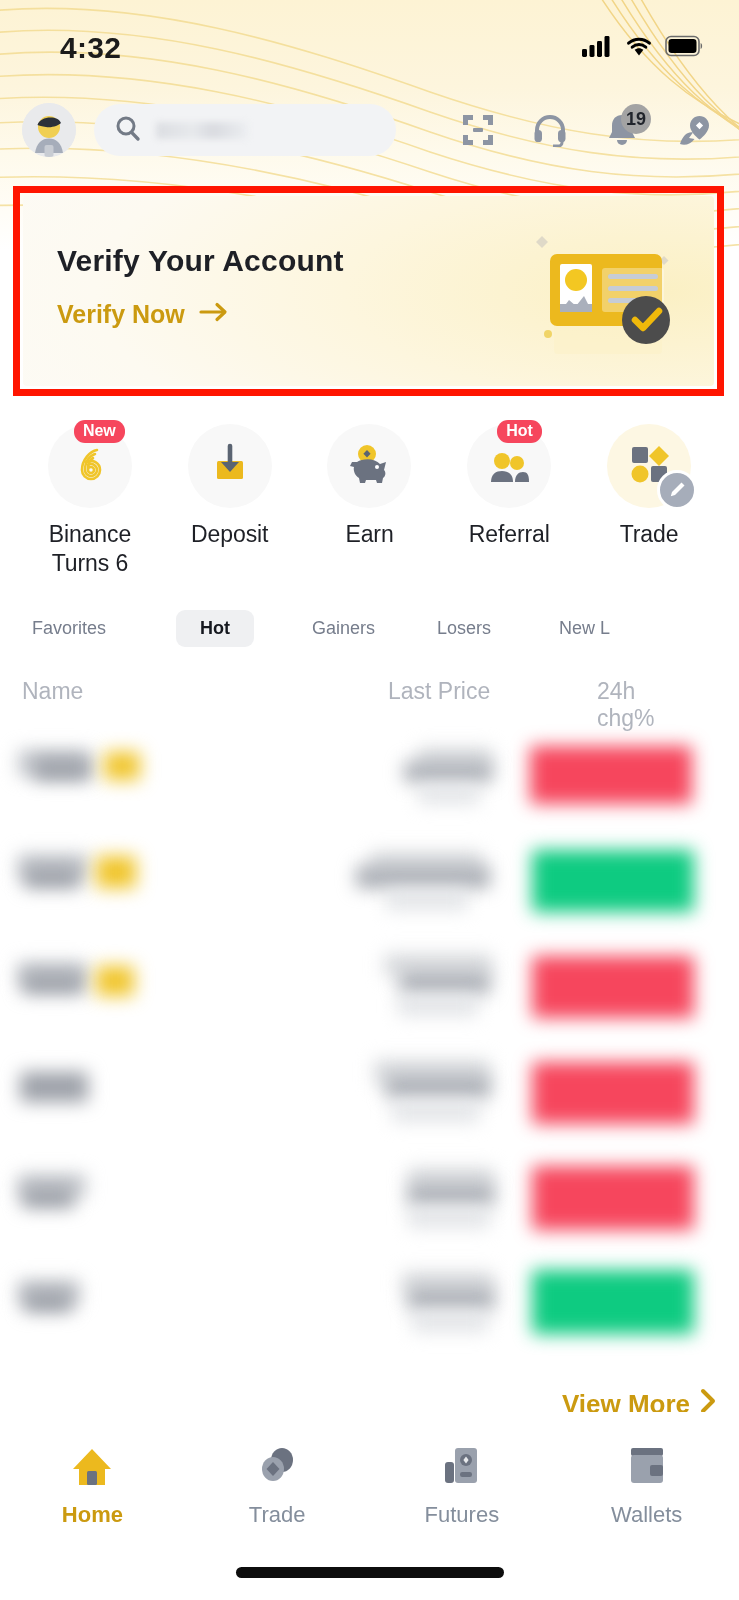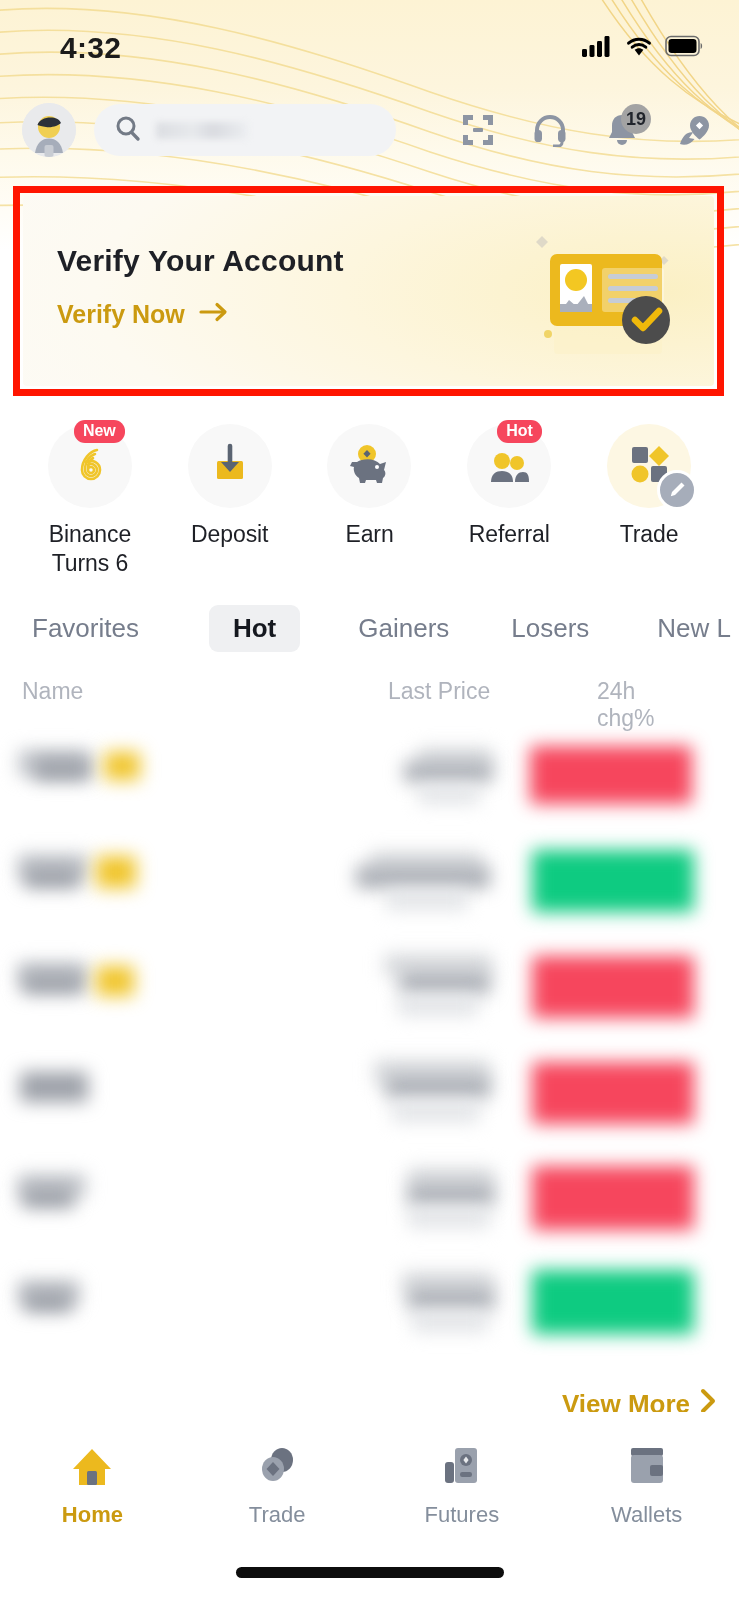--- a/index.html
+++ b/index.html
@@ -216,21 +216,21 @@
     position: absolute;
     top: 600px; left: 0;
     width: 739px;
     height: 56px;
     display: flex;
     align-items: center;
     z-index: 4;
     overflow: hidden;
   }
   .mkt-tab {
-    font-size: 26px;
+    font-size: 18px;
     color: #767d8c;
     white-space: nowrap;
     padding: 8px 0;
     flex: 0 0 auto;
   }
   .mkt-tab.active {
     color: #15181f;
     font-weight: bold;
     background: #eff0f2;
     border-radius: 9px;

